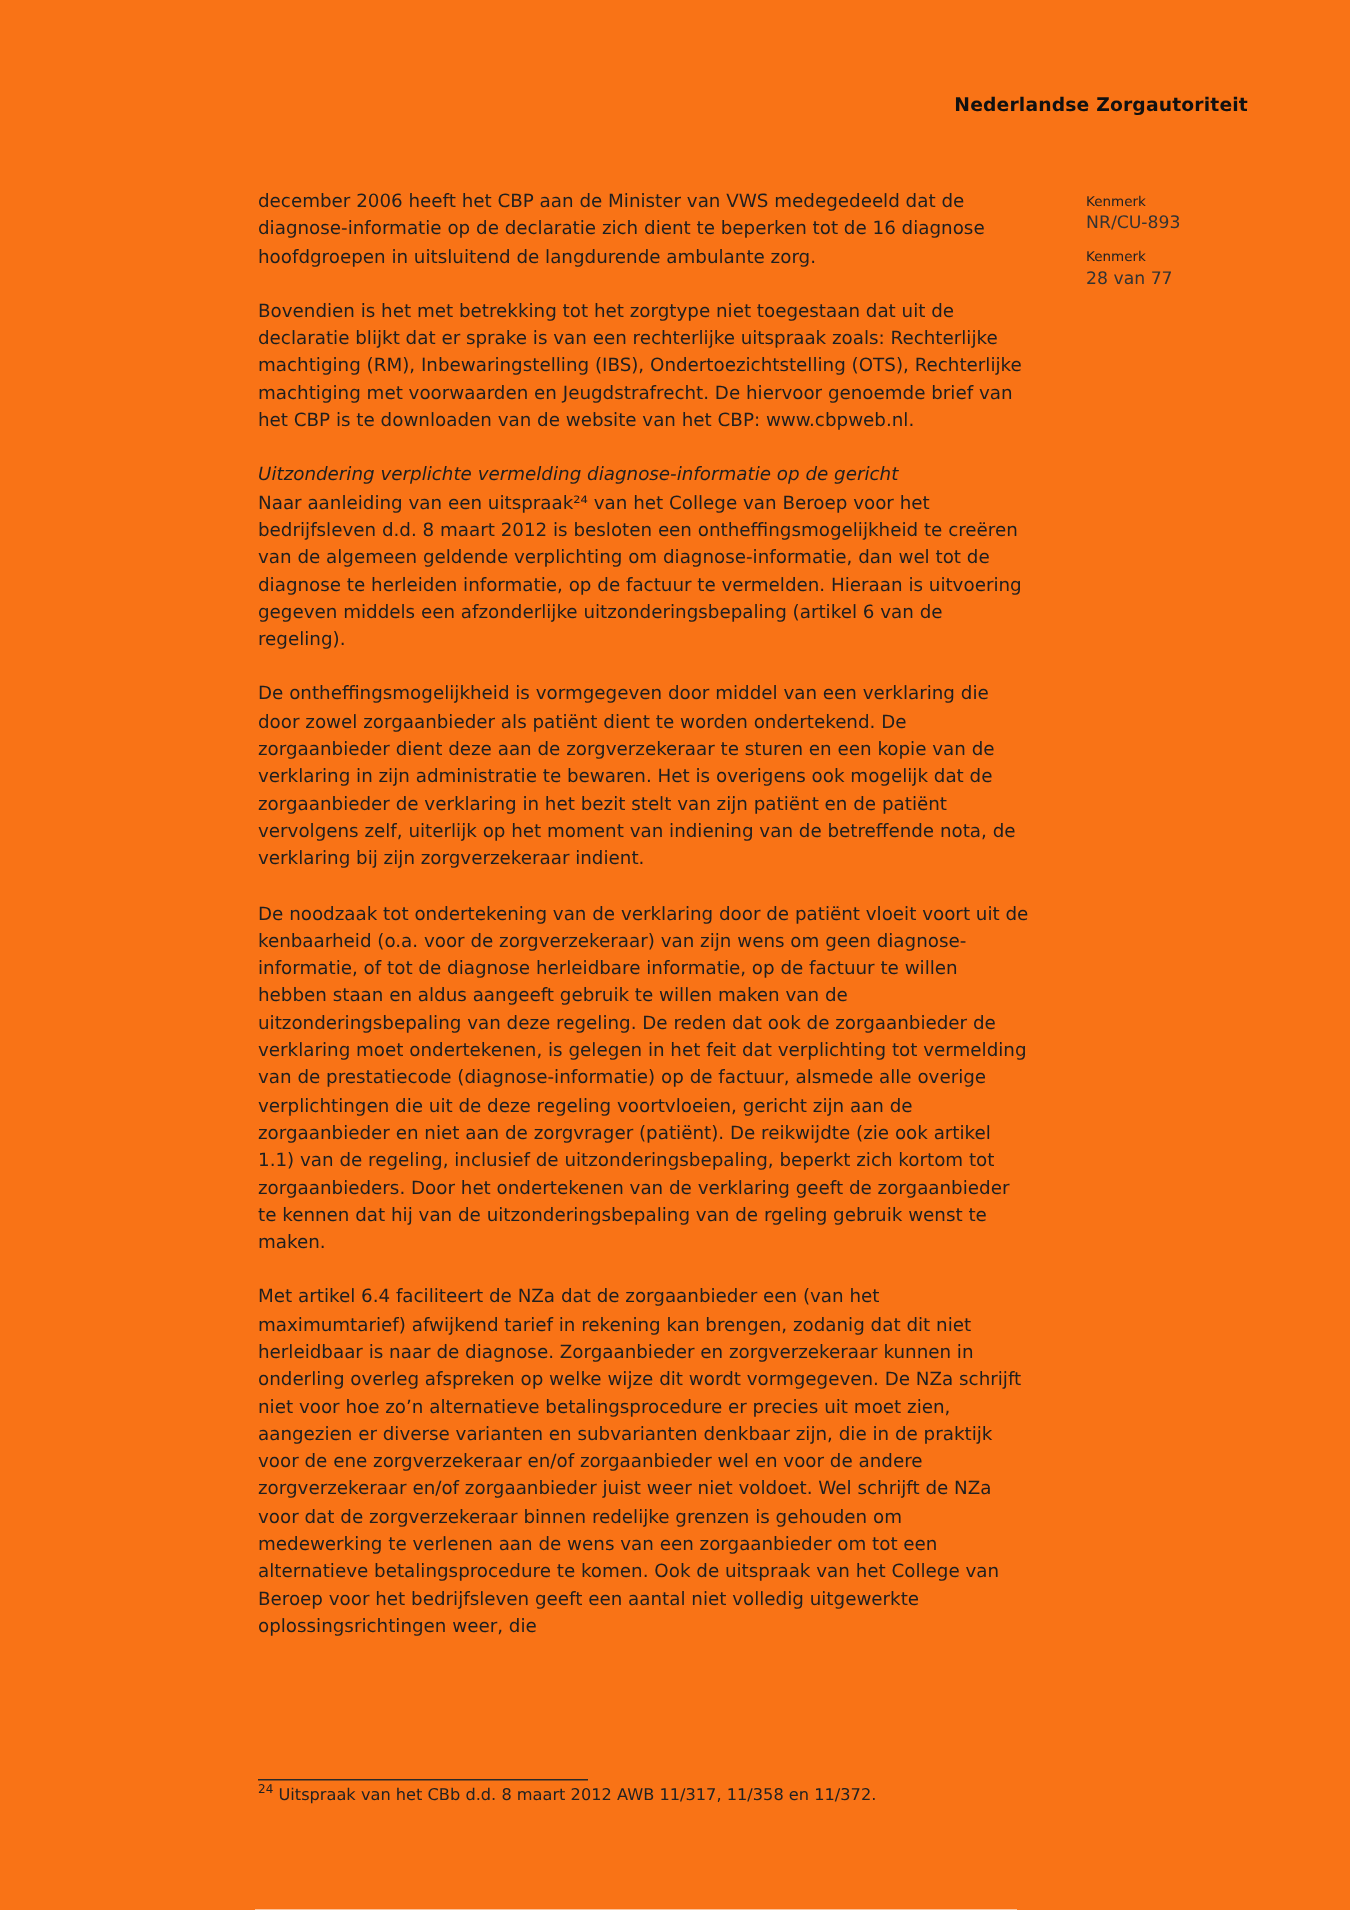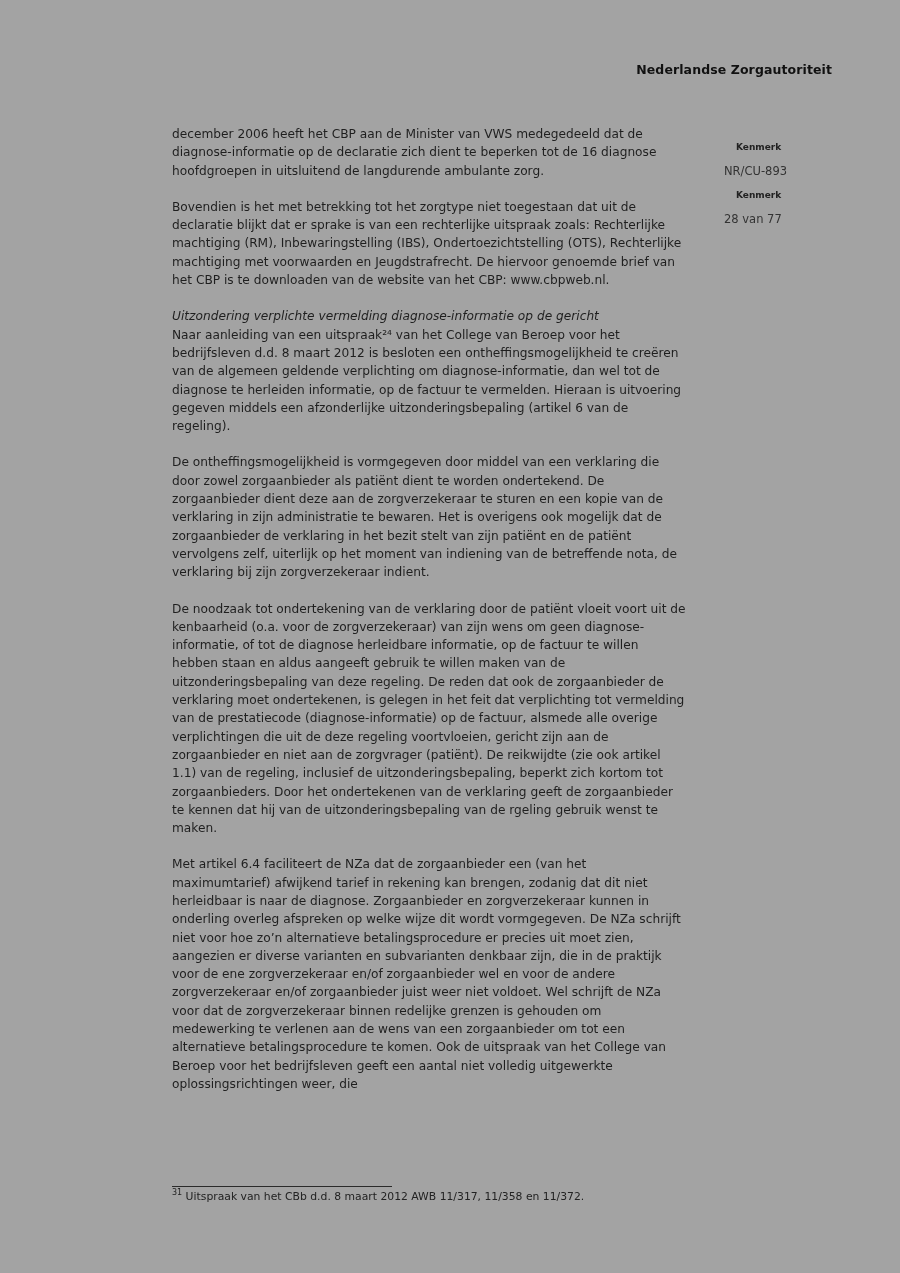--- a/index.html
+++ b/index.html
@@ -4,21 +4,21 @@
 <style>
   html, body {
     margin: 0;
     padding: 0;
     background: #ffffff;
   }
   .page {
     position: relative;
     width: 900px;
     height: 1273px;
-    background: #a3a3a3;
+    background: #f97316;
     font-family: "DejaVu Sans", sans-serif;
     color: #1f1f1f;
     overflow: hidden;
   }
   .org-header {
     position: absolute;
     top: 62px;
     right: 68px;
     font-size: 12.5px;
     font-weight: bold;
@@ -42,23 +42,23 @@
     margin: 0 0 0 0;
   }
   .meta-block {
     position: absolute;
     left: 724px;
     top: 130px;
     width: 150px;
   }
   .meta-label {
     font-size: 9px;
-    font-weight: bold;
+    font-weight: normal;
     color: #222222;
-    margin: 12px;
+    margin: 0;
   }
   .meta-value {
     font-size: 11.5px;
     color: #333333;
     margin: 1px 0 12px 0;
   }
   .footnote-area {
     position: absolute;
     left: 172px;
     top: 1186px;
@@ -100,16 +100,16 @@
     <p>Bovendien is het met betrekking tot het zorgtype niet toegestaan dat uit de declaratie blijkt dat er sprake is van een rechterlijke uitspraak zoals: Rechterlijke machtiging (RM), Inbewaringstelling (IBS), Ondertoezichtstelling (OTS), Rechterlijke machtiging met voorwaarden en Jeugdstrafrecht. De hiervoor genoemde brief van het CBP is te downloaden van de website van het CBP: www.cbpweb.nl.</p>
     <p class="section-heading">Uitzondering verplichte vermelding diagnose-informatie op de gericht</p>
     <p>Naar aanleiding van een uitspraak²⁴ van het College van Beroep voor het bedrijfsleven d.d. 8 maart 2012 is besloten een ontheffingsmogelijkheid te creëren van de algemeen geldende verplichting om diagnose-informatie, dan wel tot de diagnose te herleiden informatie, op de factuur te vermelden. Hieraan is uitvoering gegeven middels een afzonderlijke uitzonderingsbepaling (artikel 6 van de regeling).</p>
     <p>De ontheffingsmogelijkheid is vormgegeven door middel van een verklaring die door zowel zorgaanbieder als patiënt dient te worden ondertekend. De zorgaanbieder dient deze aan de zorgverzekeraar te sturen en een kopie van de verklaring in zijn administratie te bewaren. Het is overigens ook mogelijk dat de zorgaanbieder de verklaring in het bezit stelt van zijn patiënt en de patiënt vervolgens zelf, uiterlijk op het moment van indiening van de betreffende nota, de verklaring bij zijn zorgverzekeraar indient.</p>
     <p>De noodzaak tot ondertekening van de verklaring door de patiënt vloeit voort uit de kenbaarheid (o.a. voor de zorgverzekeraar) van zijn wens om geen diagnose-informatie, of tot de diagnose herleidbare informatie, op de factuur te willen hebben staan en aldus aangeeft gebruik te willen maken van de uitzonderingsbepaling van deze regeling. De reden dat ook de zorgaanbieder de verklaring moet ondertekenen, is gelegen in het feit dat verplichting tot vermelding van de prestatiecode (diagnose-informatie) op de factuur, alsmede alle overige verplichtingen die uit de deze regeling voortvloeien, gericht zijn aan de zorgaanbieder en niet aan de zorgvrager (patiënt). De reikwijdte (zie ook artikel 1.1) van de regeling, inclusief de uitzonderingsbepaling, beperkt zich kortom tot zorgaanbieders. Door het ondertekenen van de verklaring geeft de zorgaanbieder te kennen dat hij van de uitzonderingsbepaling van de rgeling gebruik wenst te maken.</p>
     <p>Met artikel 6.4 faciliteert de NZa dat de zorgaanbieder een (van het maximumtarief) afwijkend tarief in rekening kan brengen, zodanig dat dit niet herleidbaar is naar de diagnose. Zorgaanbieder en zorgverzekeraar kunnen in onderling overleg afspreken op welke wijze dit wordt vormgegeven. De NZa schrijft niet voor hoe zo’n alternatieve betalingsprocedure er precies uit moet zien, aangezien er diverse varianten en subvarianten denkbaar zijn, die in de praktijk voor de ene zorgverzekeraar en/of zorgaanbieder wel en voor de andere zorgverzekeraar en/of zorgaanbieder juist weer niet voldoet. Wel schrijft de NZa voor dat de zorgverzekeraar binnen redelijke grenzen is gehouden om medewerking te verlenen aan de wens van een zorgaanbieder om tot een alternatieve betalingsprocedure te komen. Ook de uitspraak van het College van Beroep voor het bedrijfsleven geeft een aantal niet volledig uitgewerkte oplossingsrichtingen weer, die</p>
   </div>
 
   <div class="footnote-area">
     <hr class="footnote-rule">
-    <div class="footnote-text"><sup>31</sup><span> Uitspraak van het CBb d.d. 8 maart 2012 AWB 11/317, 11/358 en 11/372.</span></div>
+    <div class="footnote-text"><sup>24</sup><span> Uitspraak van het CBb d.d. 8 maart 2012 AWB 11/317, 11/358 en 11/372.</span></div>
   </div>
 
 </div>
 
 </body></html>

